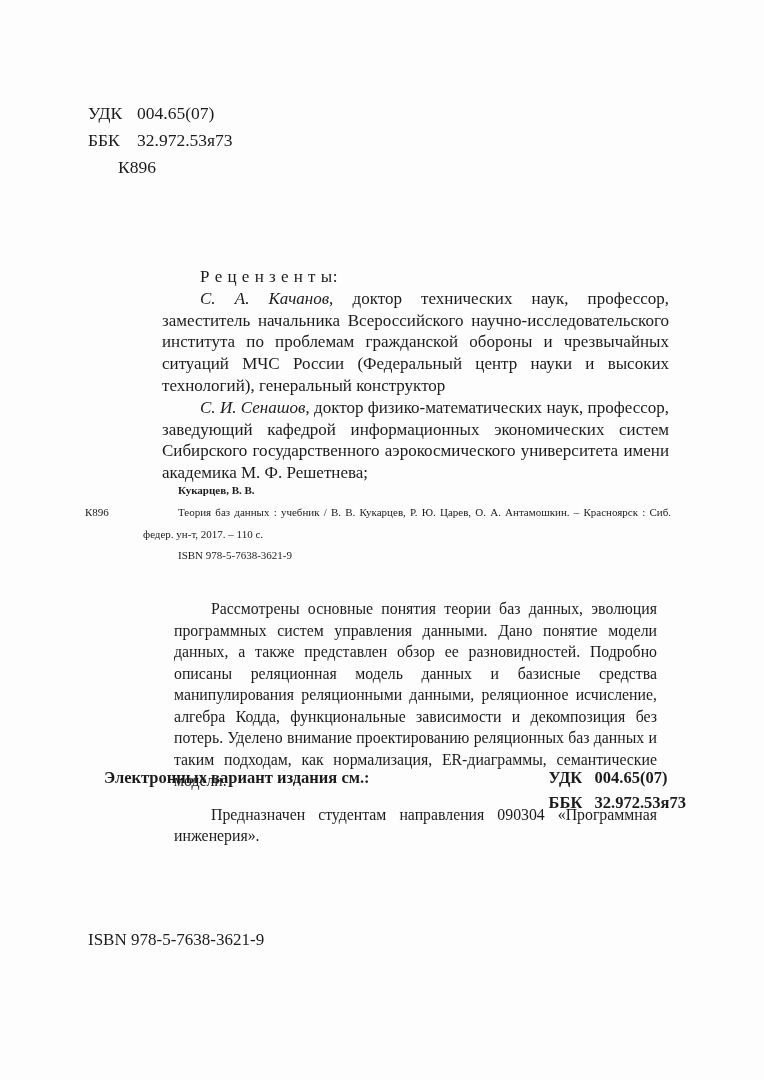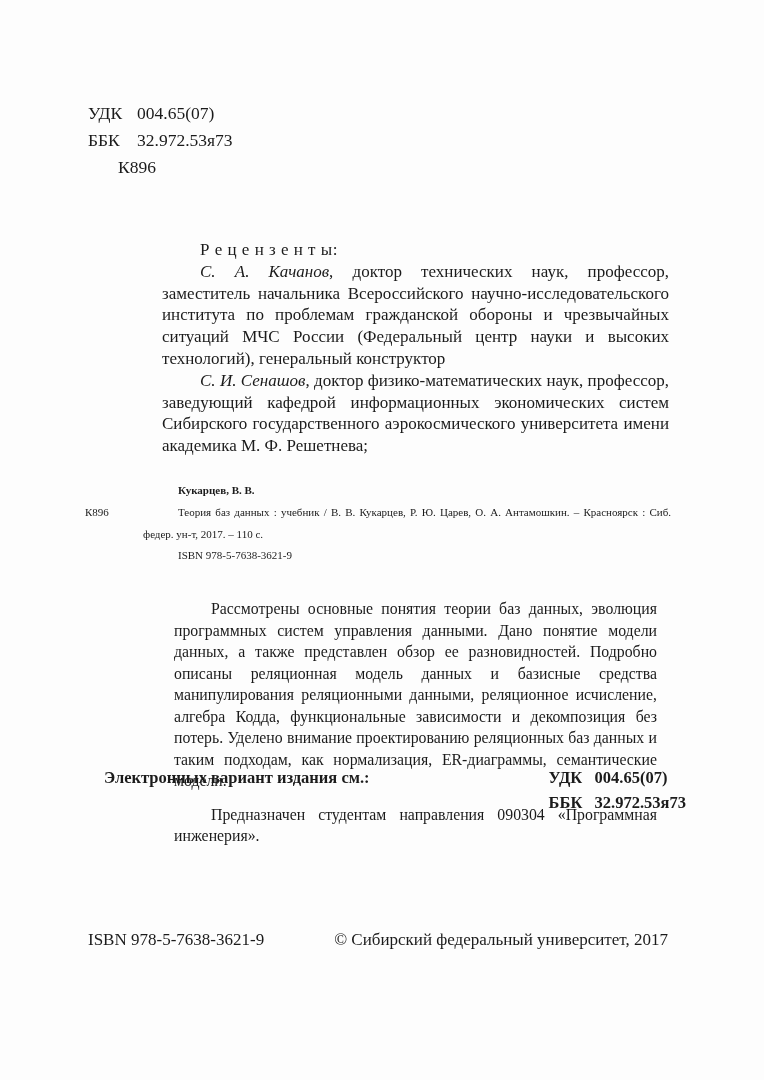--- a/index.html
+++ b/index.html
@@ -16,21 +16,21 @@
   .codes-top{
     position:absolute;left:88px;top:100px;
     font-size:17.5px;line-height:27px;
   }
   .code-line{white-space:nowrap;}
   .code-label{display:inline-block;width:49px;}
   .author-sign{padding-left:30px;}
 
   
   .reviewers{
-    position:absolute;left:162px;top:239px;width:507px;
+    position:absolute;left:162px;top:266px;width:507px;
     font-size:17px;line-height:21.8px;
     text-align:justify;
   }
   .reviewers p{margin:0;text-indent:38px;}
   .rev-heading{letter-spacing:0.5px;}
 
   
   .citation{
     position:absolute;left:143px;top:480px;width:528px;
     font-size:11px;line-height:21.8px;
@@ -106,16 +106,15 @@
         <span class="code-label">УДК</span><span>004.65(07)</span>
       </div>
       <div class="code-line">
         <span class="code-label">ББК</span><span>32.972.53я73</span>
       </div>
     </div>
   </div>
 
   <div class="bottom-row">
     <span>ISBN 978-5-7638-3621-9</span>
-    <span>© Сибирский федеральный университет, 2017</span>
   </div>
 
 </div>
 
 </body></html>

